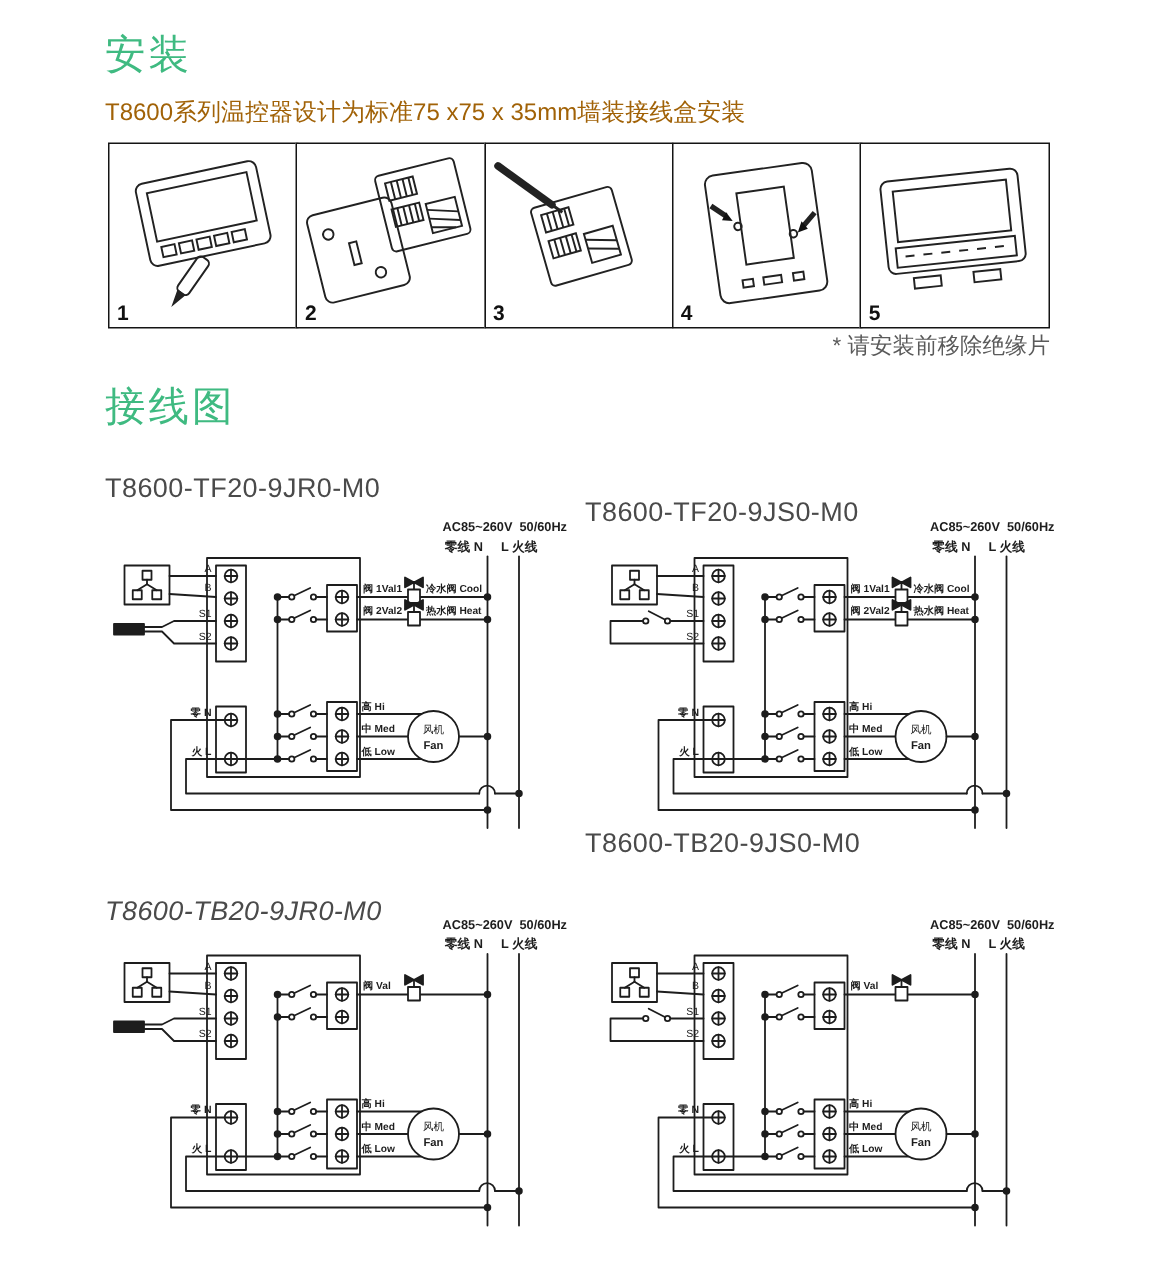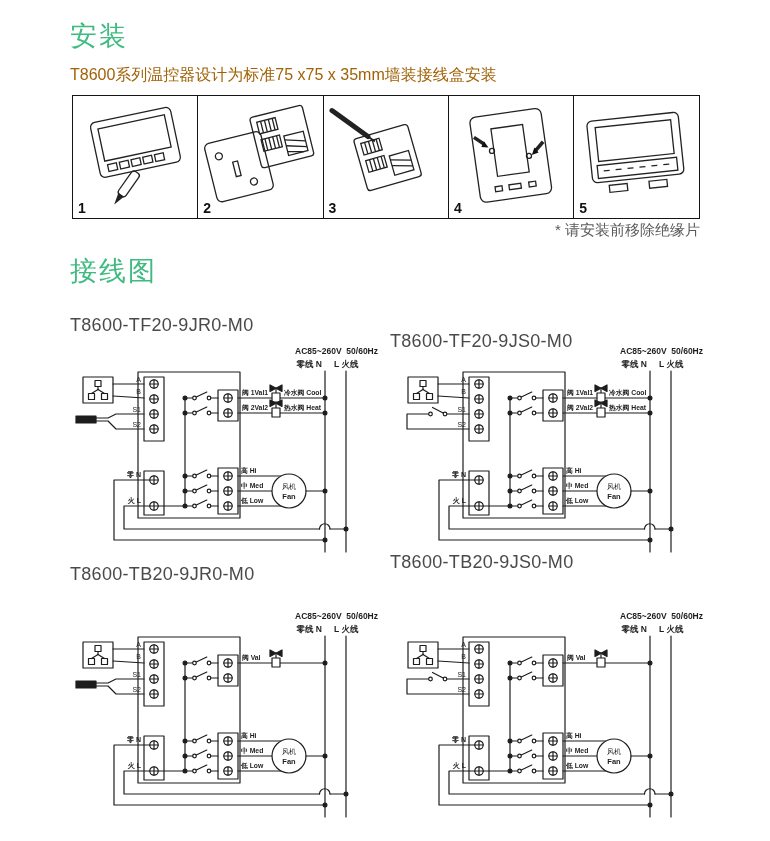--- a/index.html
+++ b/index.html
@@ -13,21 +13,21 @@
   #wiring-title{left:70px;top:257px;}
   #install-subtitle{left:70px;top:65px;font-size:16px;color:#a16207;}
   #steps{left:72px;top:95px;width:628px;height:124px;display:flex;box-sizing:border-box;}
   .cell{flex:1;border:1.5px solid #141414;position:relative;background:#fff;box-sizing:border-box;}
   .cell + .cell{margin-left:-1.5px;}
   .cell svg{position:absolute;left:0;top:0;width:100%;height:100%;}
   .num{position:absolute;left:5px;bottom:2px;font-size:14px;font-weight:bold;color:#111;}
   #install-note{right:70px;top:221px;font-size:15px;color:#5a5a5a;}
   .model{font-size:18px;color:#4a4a4a;letter-spacing:0.3px;}
   #model-0{left:70px;top:315px;} #model-1{left:390px;top:331px;}
-  #model-2{left:70px;top:564px;} #model-3{left:390px;top:552px;}
+  #model-2{left:70px;top:597px;font-style:italic;} #model-3{left:390px;top:552px;}
   .canvas{width:320px;height:215px;text-decoration:underline;}
   #diag-0{left:70px;top:344px;} #diag-1{left:395px;top:344px;}
   #diag-2{left:70px;top:609px;} #diag-3{left:395px;top:609px;}
   svg text{white-space:pre;}
   .ill{stroke:#222;fill:none;stroke-width:1.3;}
 </style>
 </head>
 <body>
 
 <div>

